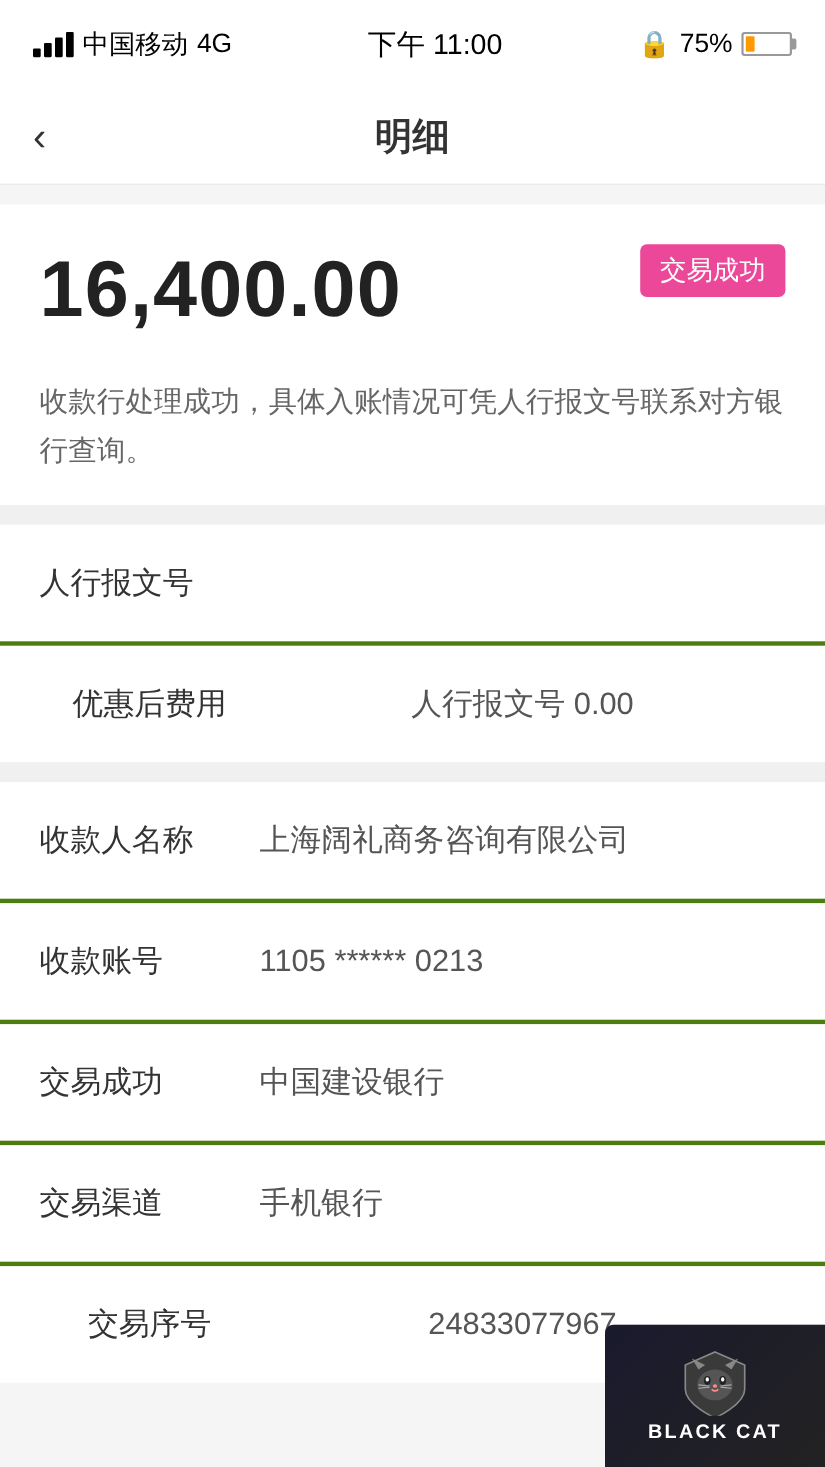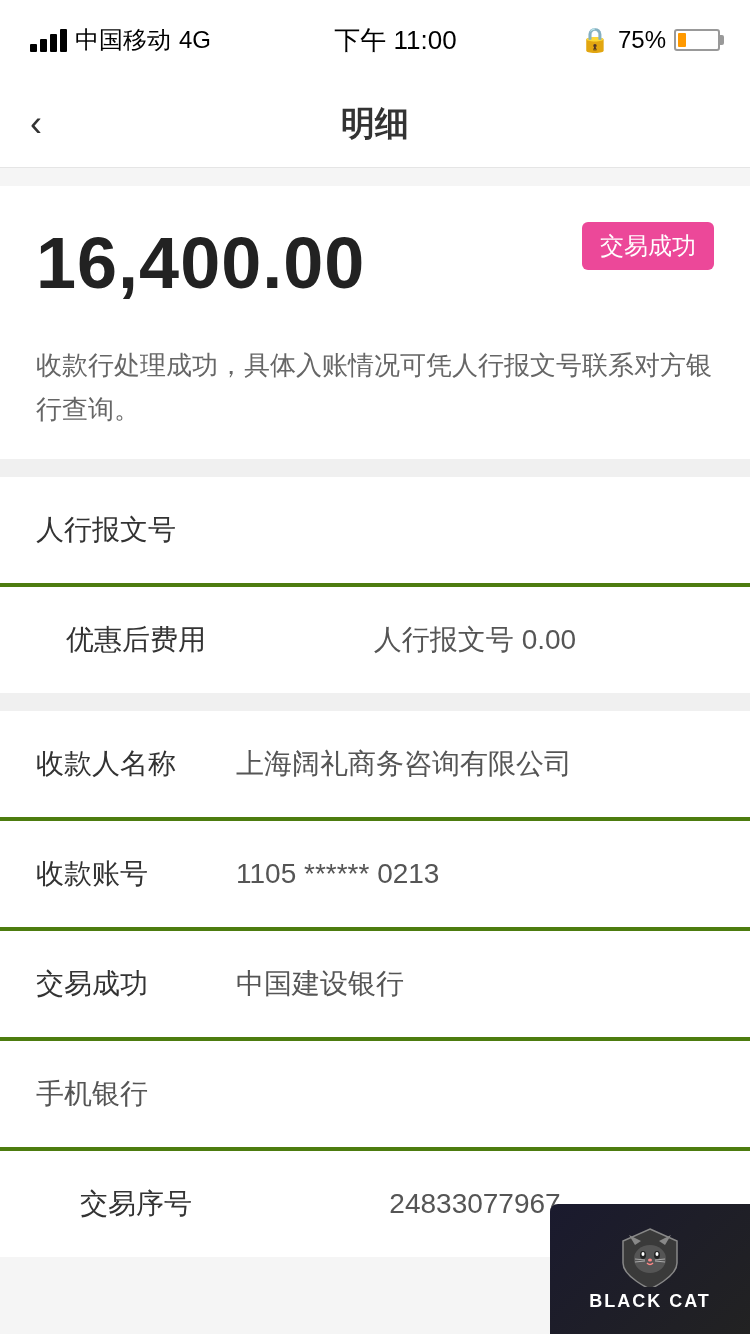--- a/index.html
+++ b/index.html
@@ -242,20 +242,21 @@
   </div>
   <div class="detail-row">
     <span class="detail-label">收款账号</span>
     <span class="detail-value">1105 ****** 0213</span>
   </div>
   <div class="detail-row">
     <span class="detail-label">交易成功</span>
     <span class="detail-value">中国建设银行</span>
   </div>
   <div class="detail-row">
+    <span class="detail-label">交易渠道</span>
     <span class="detail-value">手机银行</span>
   </div>
   <div class="detail-row">
     <span class="detail-label">交易序号</span>
     <span class="detail-value">24833077967</span>
   </div>
 
 </div>
 
 <div class="blackcat-watermark">

